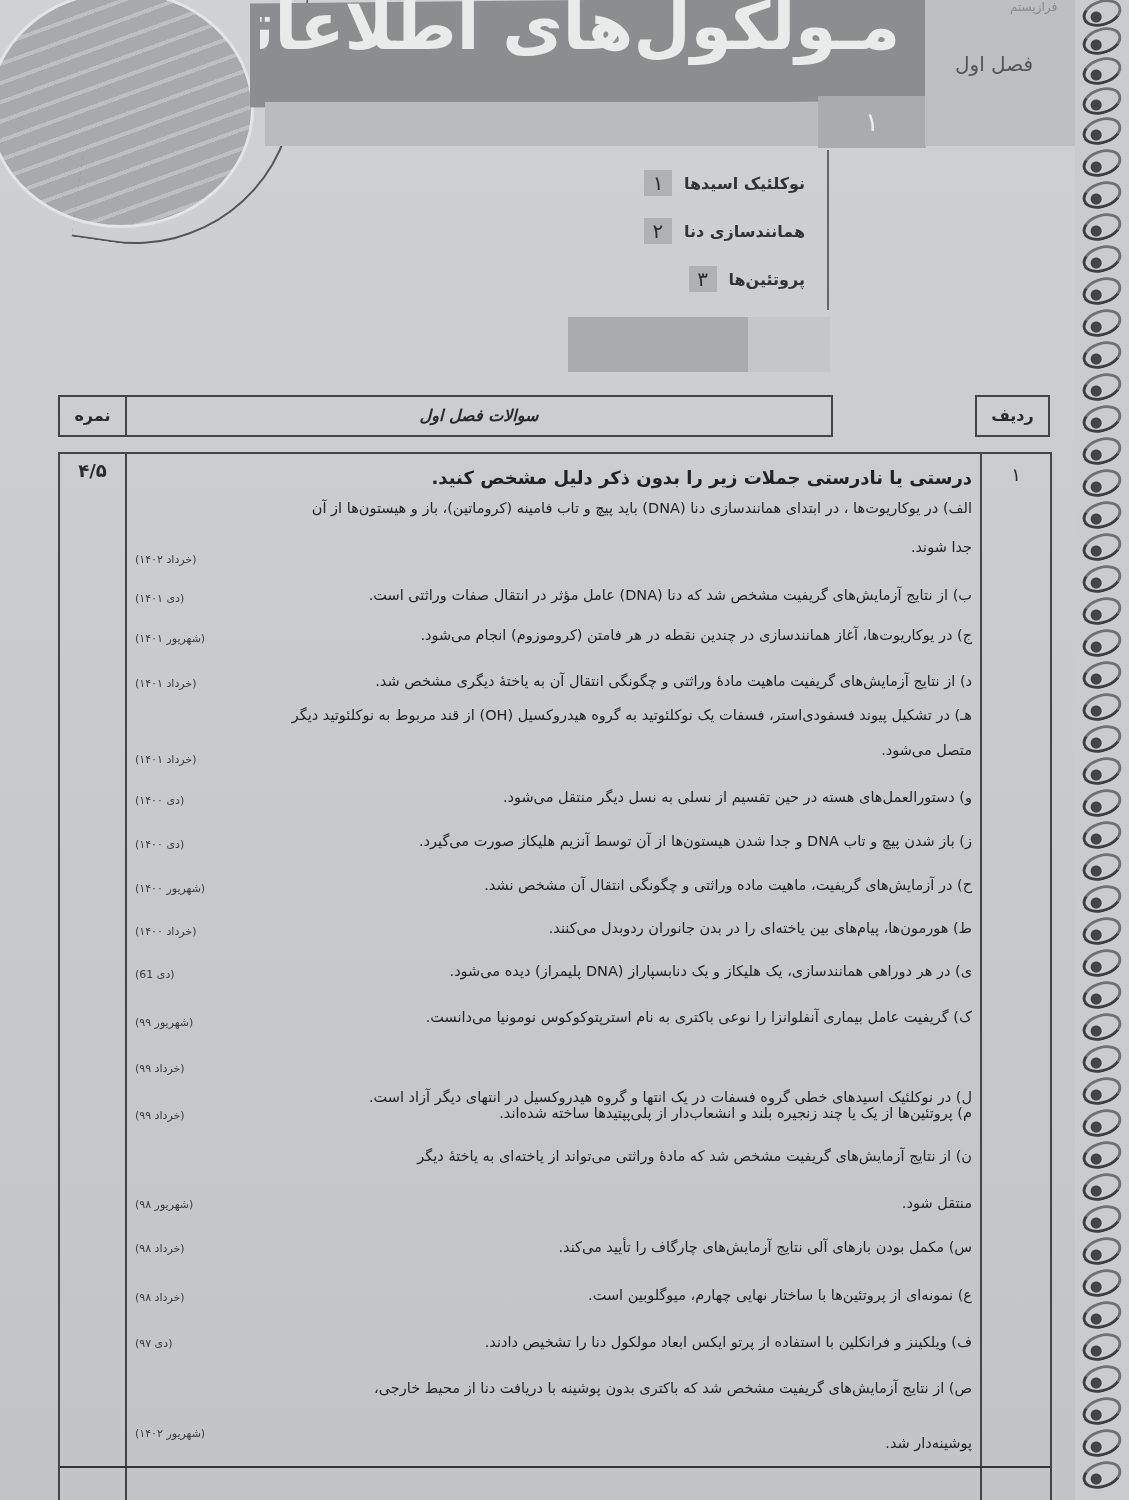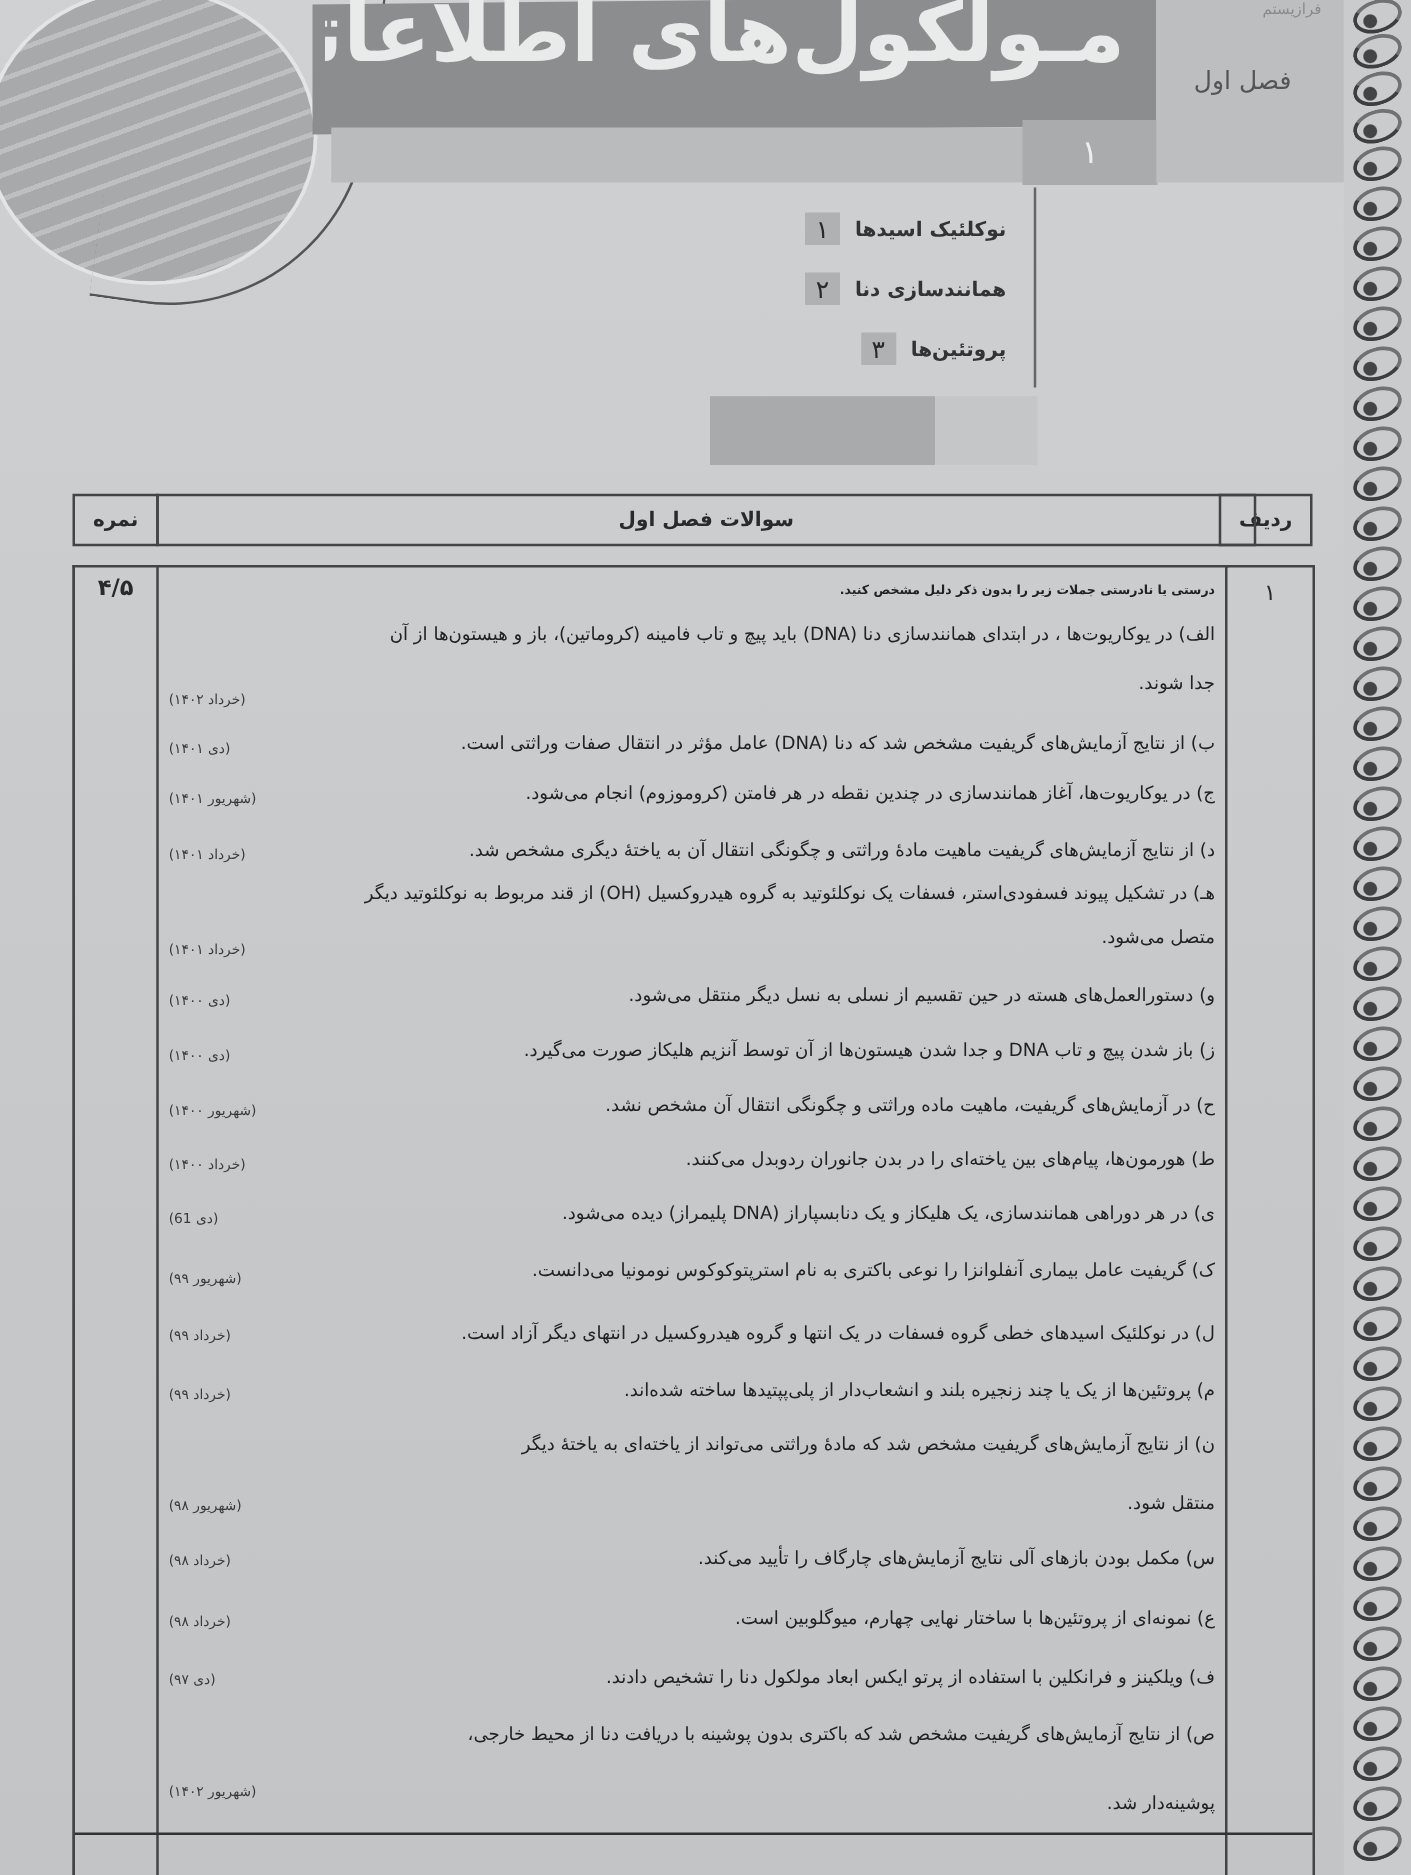--- a/index.html
+++ b/index.html
@@ -82,21 +82,21 @@
   .row-num { font-size:18px; text-align:center; padding-top:10px; }
   .score { font-size:18px; font-weight:bold; text-align:center; padding-top:8px; }
   .q-area {
     position:absolute; left:125px; top:455px; width:855px; direction:rtl;
   }
   .q-line {
     position:absolute; right:8px; left:0; font-size:14.5px; color:#222; white-space:nowrap;
     direction:rtl; text-align:right;
   }
   .q-line.wide { letter-spacing:1px; }
-  .q-prompt { font-weight:bold; font-size:10px; }
+  .q-prompt { font-weight:bold; font-size:18px; }
   .src {
     position:absolute; left:10px; font-size:11px; color:#3a3a3a; direction:rtl;
   }
   .bottom-line {
     position:absolute; left:60px; top:1466px; width:990px; height:2px; background:#333;
   }
   .ring {
     position:absolute; left:1082px; width:34px; height:20px;
     border:3px solid #6f7172; border-radius:50% 50% 50% 50%;
     border-left-color:#3c3e3f; border-bottom-color:#3c3e3f;
@@ -132,21 +132,21 @@
     </div>
     <div class="toc-item" style="top:116px;">
       <span class="toc-num">۳</span>
       <span class="toc-label">پروتئین‌ها</span>
     </div>
   </div>
   <div class="grey-block"></div>
   <div class="grey-block2"></div>
 
   <div class="hdr" style="left:975px; width:75px;">ردیف</div>
-  <div class="hdr" style="left:125px; width:880px;">سوالات فصل اول</div>
+  <div class="hdr" style="left:125px; width:708px;font-style:italic;">سوالات فصل اول</div>
   <div class="hdr" style="left:58px; width:69px;">نمره</div>
 
   <div class="body-cell" style="left:980px; width:72px;">
     <div class="row-num">۱</div>
   </div>
   <div class="body-cell" style="left:58px; width:925px; border-right:none;"></div>
   <div class="body-cell" style="left:58px; width:69px; border-top:none;">
     <div class="score">۴/۵</div>
   </div>
 
@@ -181,21 +181,21 @@
 
     <div class="q-line" style="top:465px;">ط) هورمون‌ها، پیام‌های بین یاخته‌ای را در بدن جانوران ردوبدل می‌کنند.</div>
     <div class="src" style="top:470px;">(خرداد ۱۴۰۰)</div>
 
     <div class="q-line" style="top:508px;">ی) در هر دوراهی همانندسازی، یک هلیکاز و یک دنابسپاراز (DNA پلیمراز) دیده می‌شود.</div>
     <div class="src" style="top:513px;">(دی 61)</div>
 
     <div class="q-line" style="top:554px;">ک) گریفیت عامل بیماری آنفلوانزا را نوعی باکتری به نام استرپتوکوکوس نومونیا می‌دانست.</div>
     <div class="src" style="top:561px;">(شهریور ۹۹)</div>
 
-    <div class="q-line" style="top:604px;">ل) در نوکلئیک اسیدهای خطی گروه فسفات در یک انتها و گروه هیدروکسیل در انتهای دیگر آزاد است.</div>
+    <div class="q-line" style="top:634px;">ل) در نوکلئیک اسیدهای خطی گروه فسفات در یک انتها و گروه هیدروکسیل در انتهای دیگر آزاد است.</div>
     <div class="src" style="top:607px;">(خرداد ۹۹)</div>
 
     <div class="q-line" style="top:650px;">م) پروتئین‌ها از یک یا چند زنجیره بلند و انشعاب‌دار از پلی‌پپتیدها ساخته شده‌اند.</div>
     <div class="src" style="top:654px;">(خرداد ۹۹)</div>
 
     <div class="q-line wide" style="top:693px;">ن) از نتایج آزمایش‌های گریفیت مشخص شد که مادهٔ وراثتی می‌تواند از یاخته‌ای به یاختهٔ دیگر</div>
     <div class="q-line" style="top:740px;">منتقل شود.</div>
     <div class="src" style="top:743px;">(شهریور ۹۸)</div>
 
     <div class="q-line" style="top:784px;">س) مکمل بودن بازهای آلی نتایج آزمایش‌های چارگاف را تأیید می‌کند.</div>

